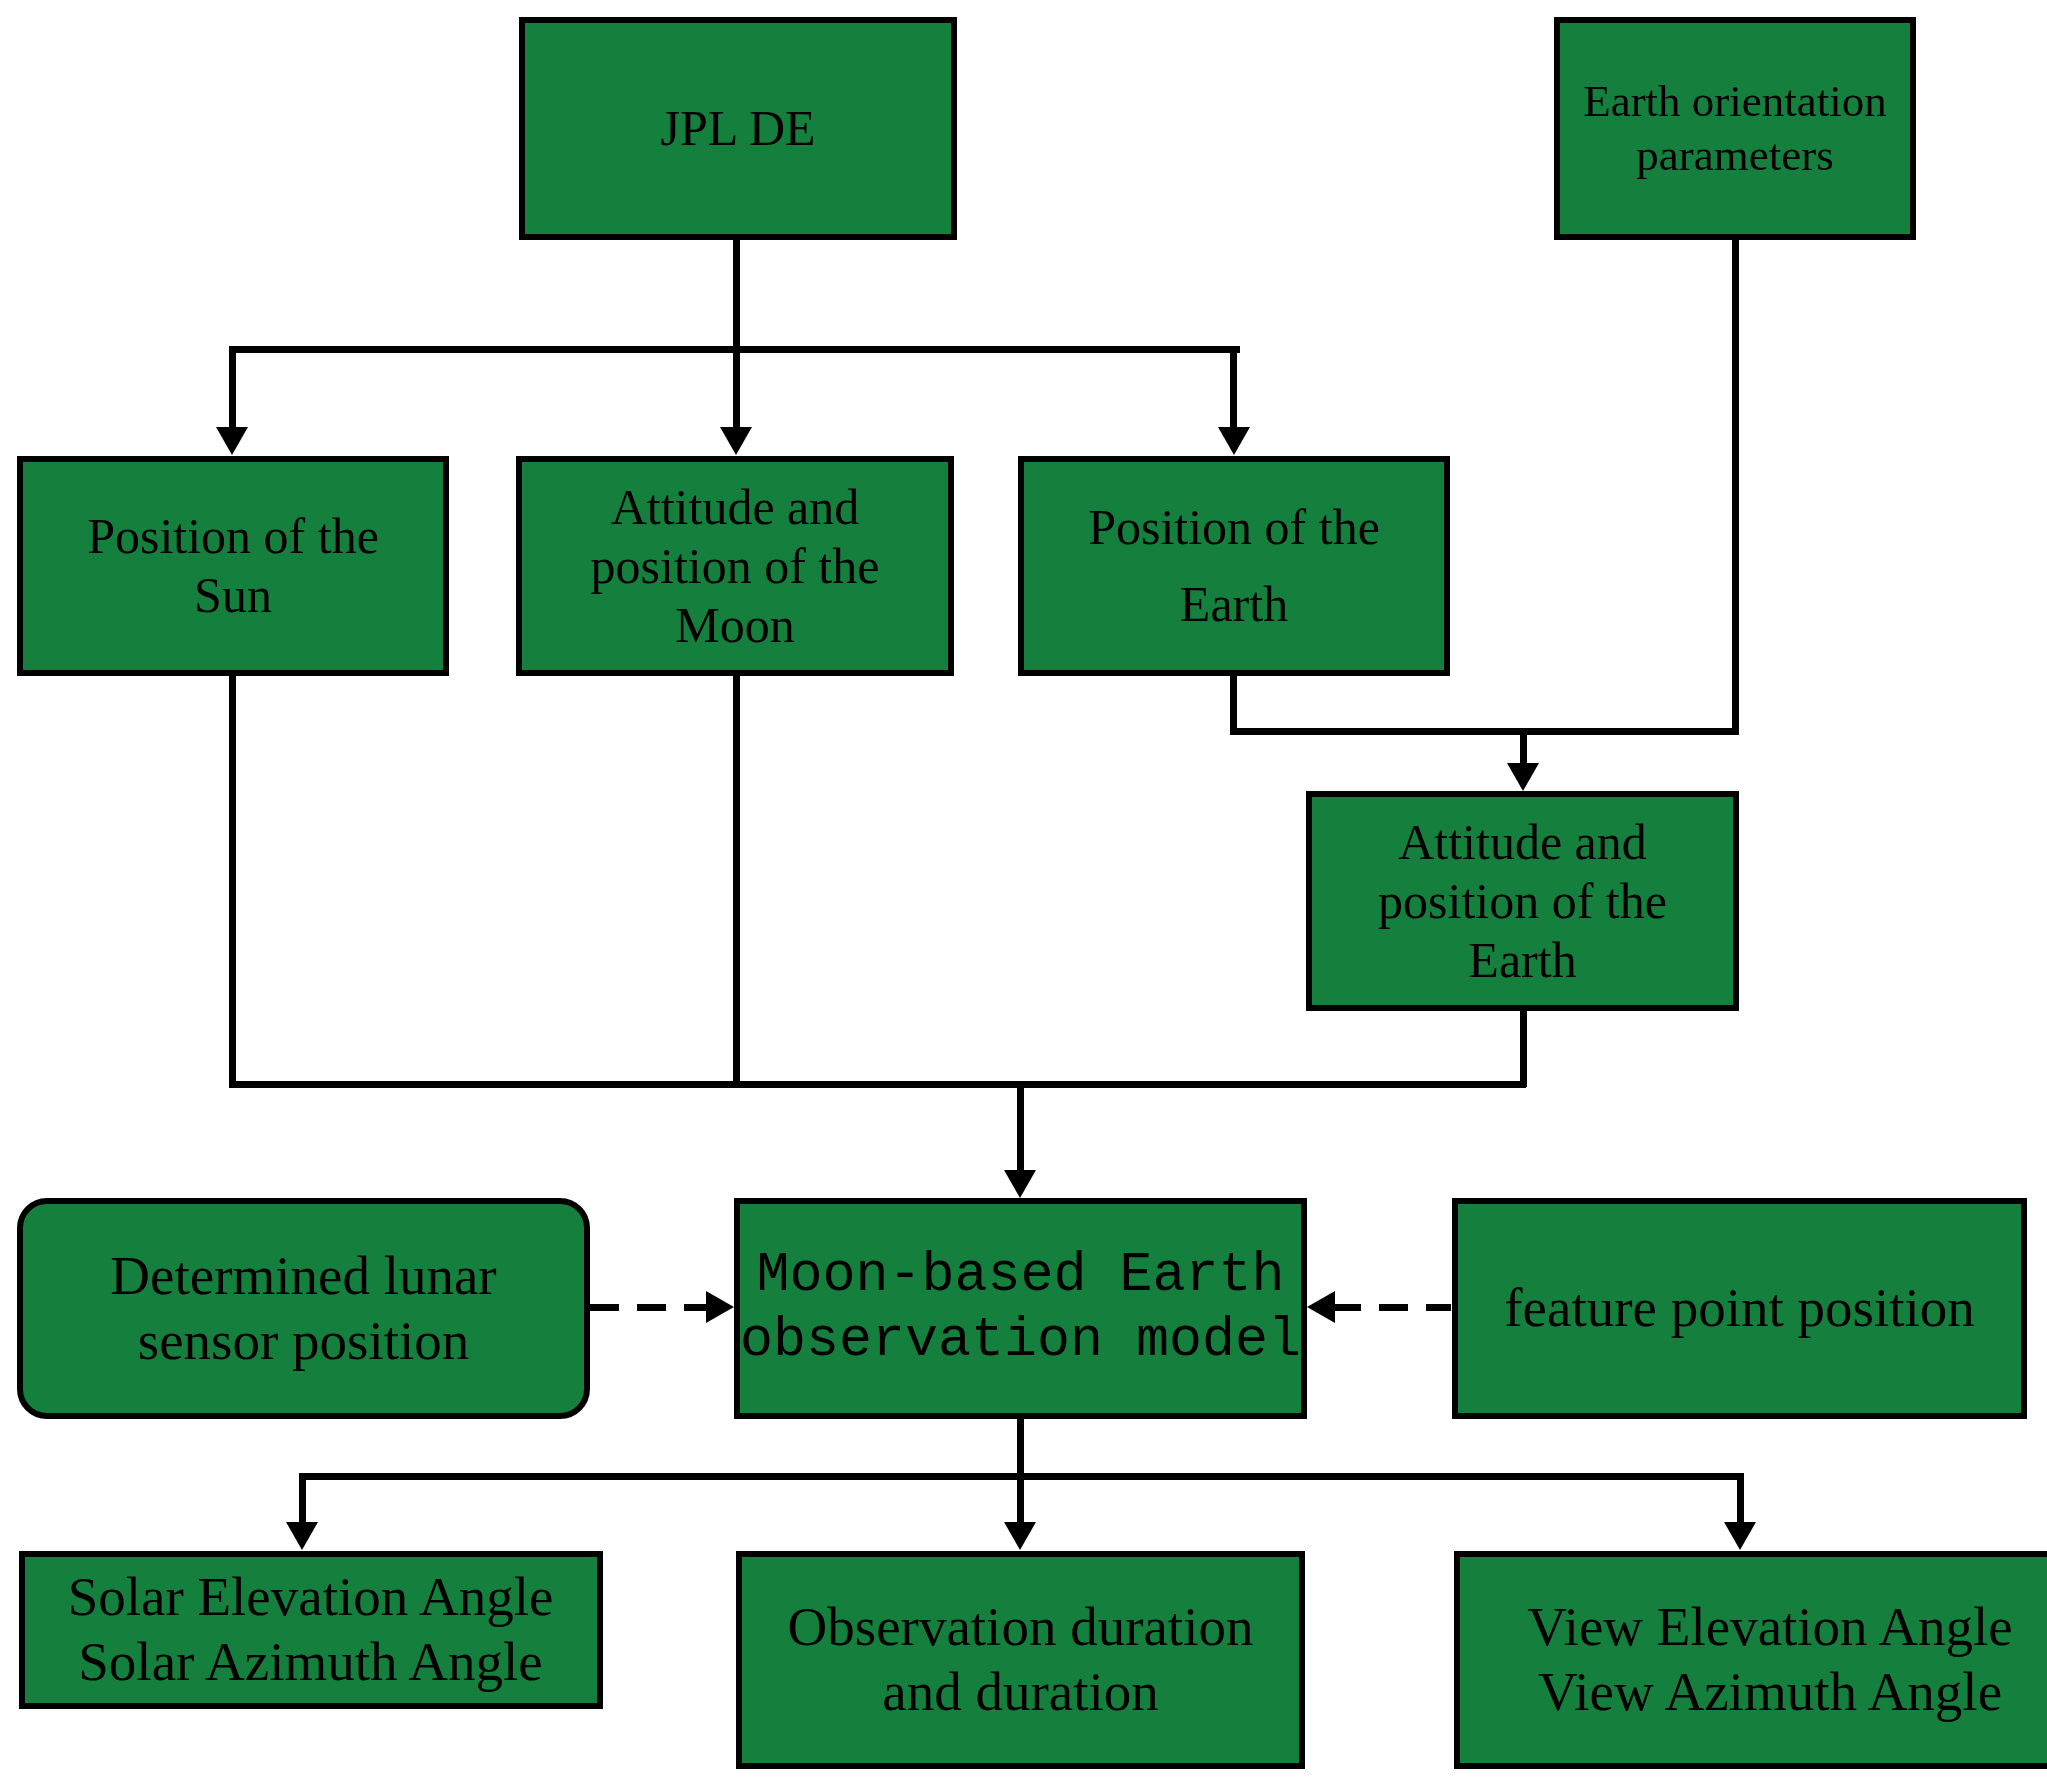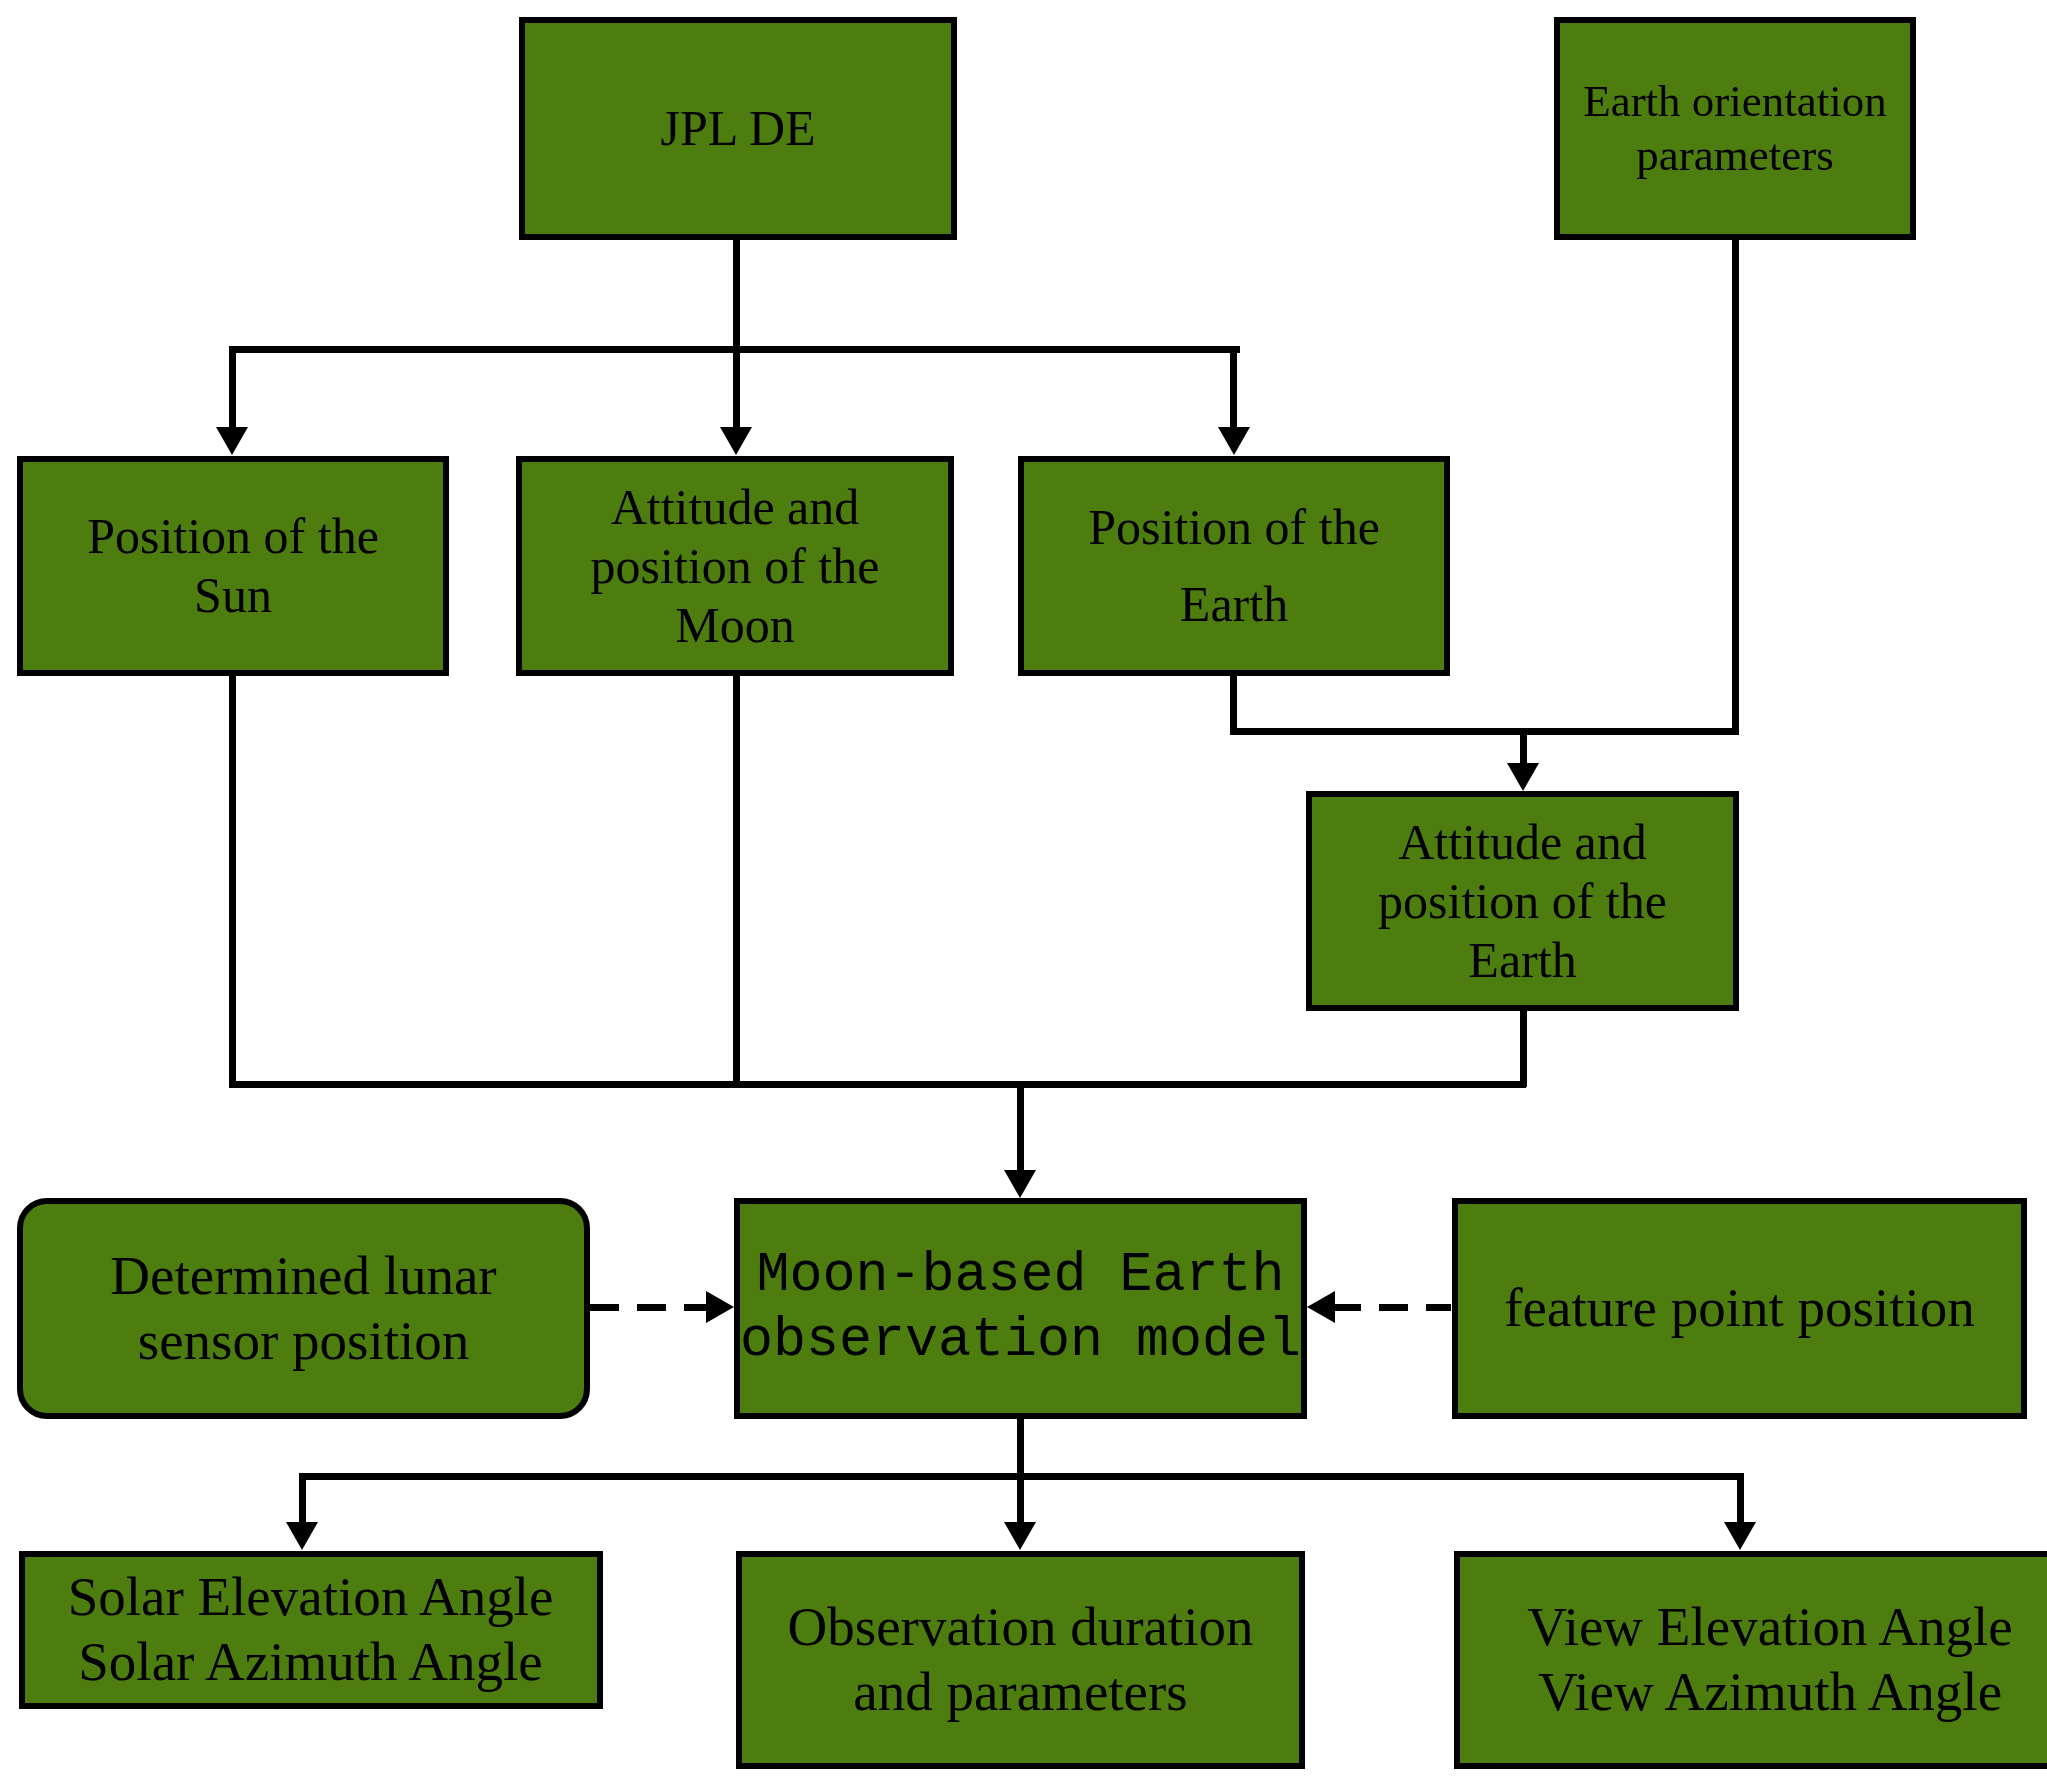--- a/index.html
+++ b/index.html
@@ -9,21 +9,21 @@
     height: 1786px;
     background: #ffffff;
     font-family: "Liberation Serif", "DejaVu Serif", serif;
     color: #000000;
     overflow: hidden;
   }
   .node {
     position: absolute;
     box-sizing: border-box;
     border: 6.7px solid #000000;
-    background: #4d7c0f;
+    background: #15803d;
     display: flex;
     flex-direction: column;
     align-items: center;
     justify-content: center;
     text-align: center;
     font-size: 50px;
     line-height: 1.18;
     padding: 0 0;
   }
   .node span { display: block; white-space: pre; }
@@ -107,21 +107,21 @@
     <span>feature point position</span>
   </div>
 
   <div class="node big" style="left:18.5px; top:1551px; width:584px; height:158px;">
     <span>Solar Elevation Angle</span>
     <span>Solar Azimuth Angle</span>
   </div>
 
   <div class="node big" style="left:736px; top:1551px; width:569px; height:218px;">
     <span>Observation duration</span>
-    <span>and parameters</span>
+    <span>and duration</span>
   </div>
 
   <div class="node big" style="left:1454px; top:1551px; width:632px; height:218px;">
     <span>View Elevation Angle</span>
     <span>View Azimuth Angle</span>
   </div>
 
   <div class="vline" style="left:733px; top:240px; height:112px;"></div>
   <div class="hline" style="left:229px; top:346px; width:1011px;"></div>
   <div class="vline" style="left:229px; top:346px; height:84px;"></div>

